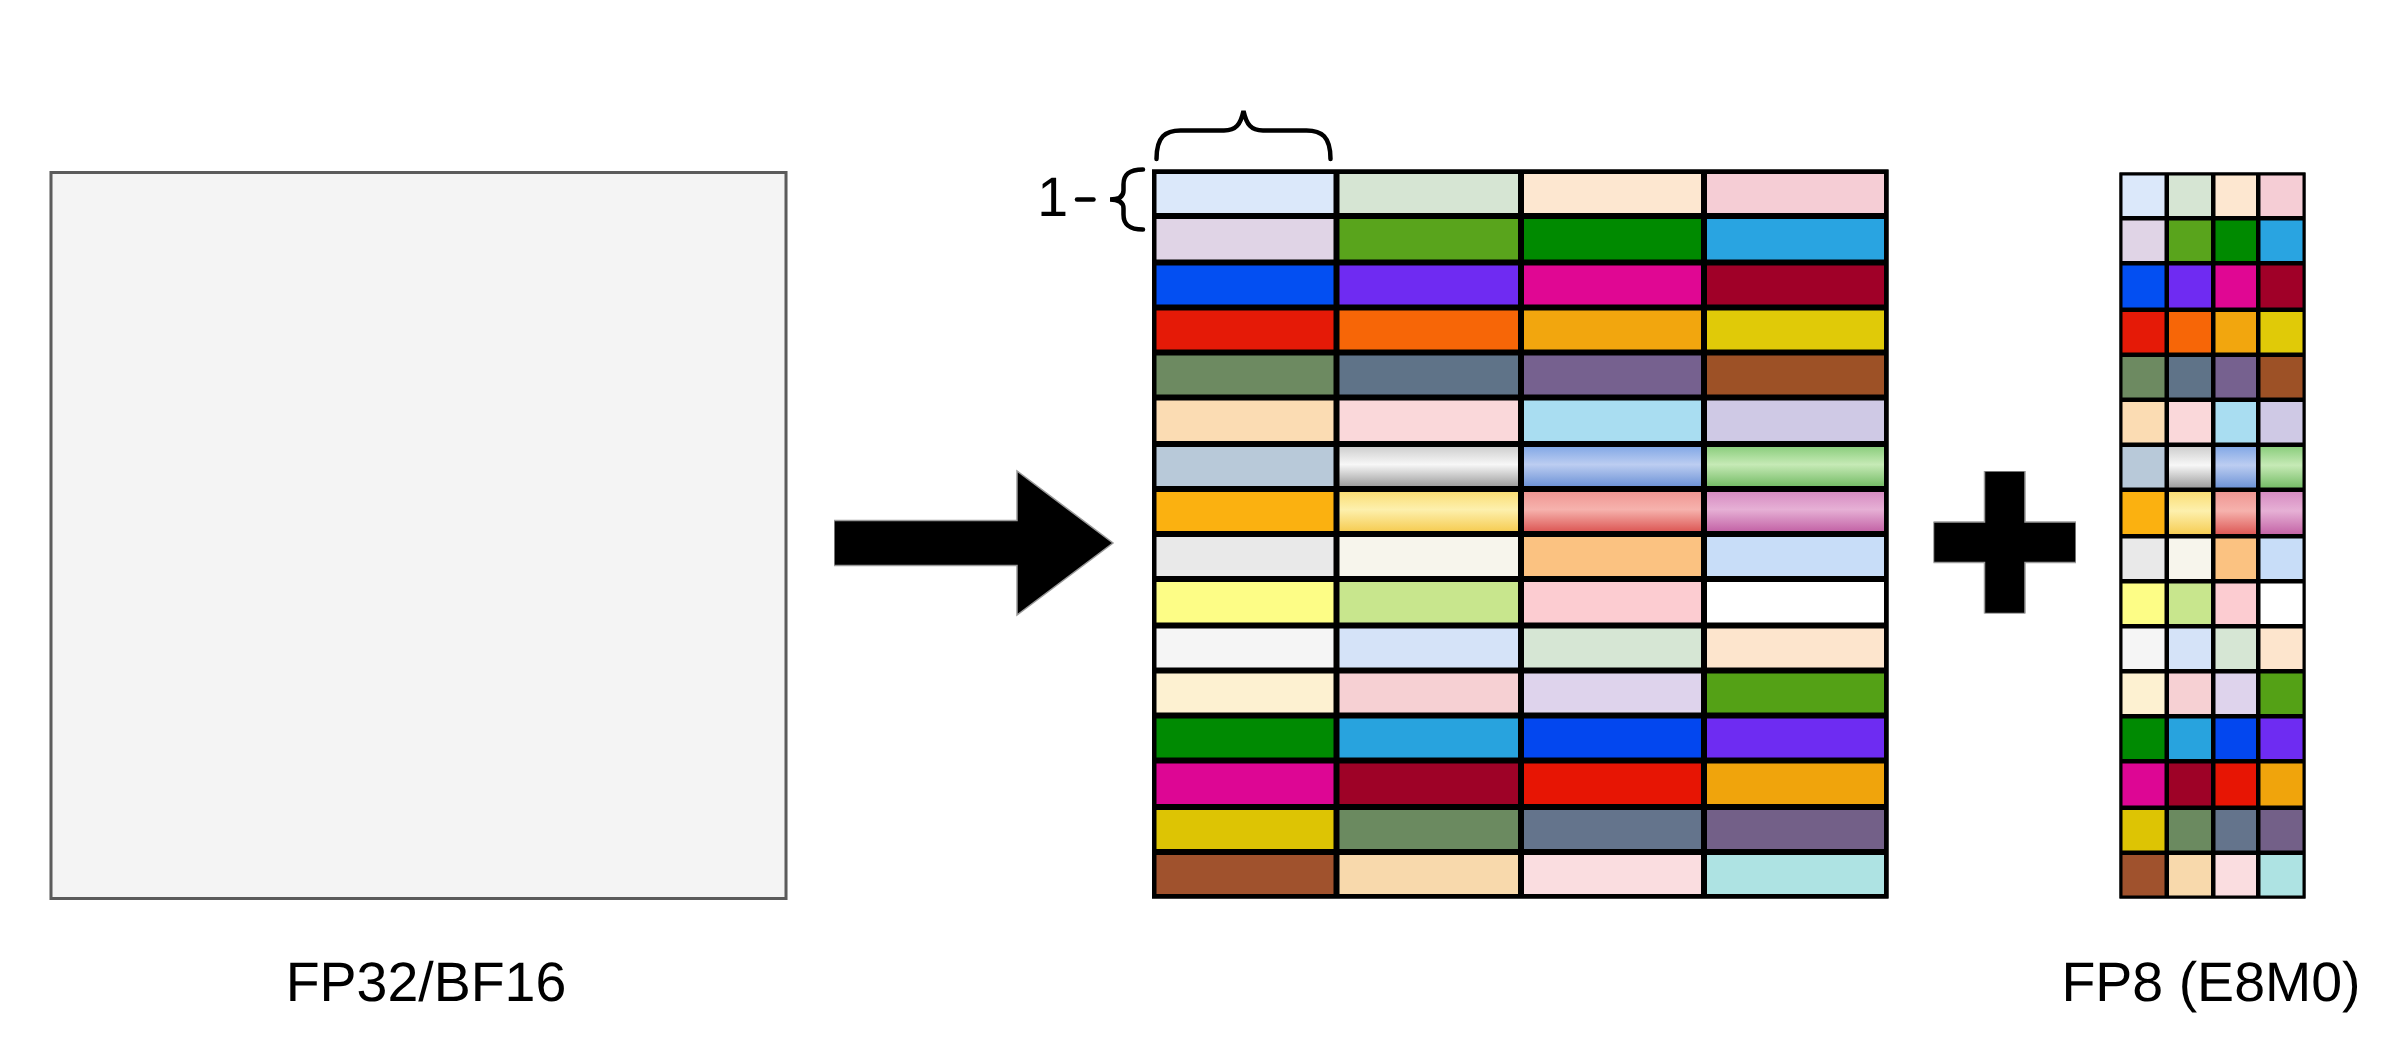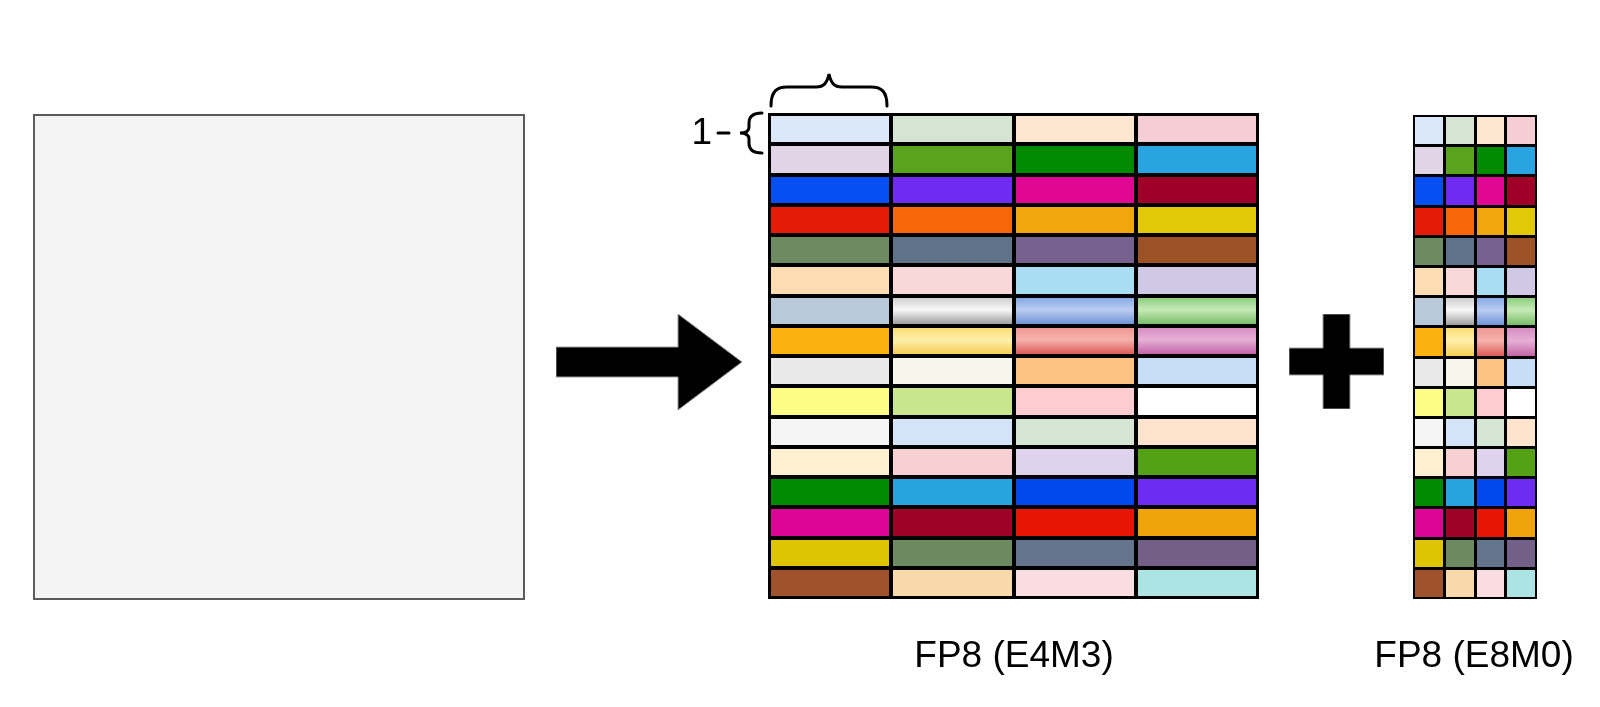--- a/index.html
+++ b/index.html
@@ -233,16 +233,16 @@
       <div class="qcell" style="background: rgb(221, 196, 4);"></div>
       <div class="qcell" style="background: rgb(107, 138, 96);"></div>
       <div class="qcell" style="background: rgb(100, 116, 140);"></div>
       <div class="qcell" style="background: rgb(115, 96, 136);"></div>
       <div class="qcell" style="background: rgb(160, 82, 45);"></div>
       <div class="qcell" style="background: rgb(248, 217, 172);"></div>
       <div class="qcell" style="background: rgb(250, 221, 224);"></div>
       <div class="qcell" style="background: rgb(174, 227, 227);"></div>
     </div>
 
-  <div class="caption cap-e4m3">FP8 (E4M3)</div>
+  <div class="caption cap-src">FP32/BF16</div>
   <div class="caption cap-e8m0">FP8 (E8M0)</div>
 
 </div>
 
 </body></html>

